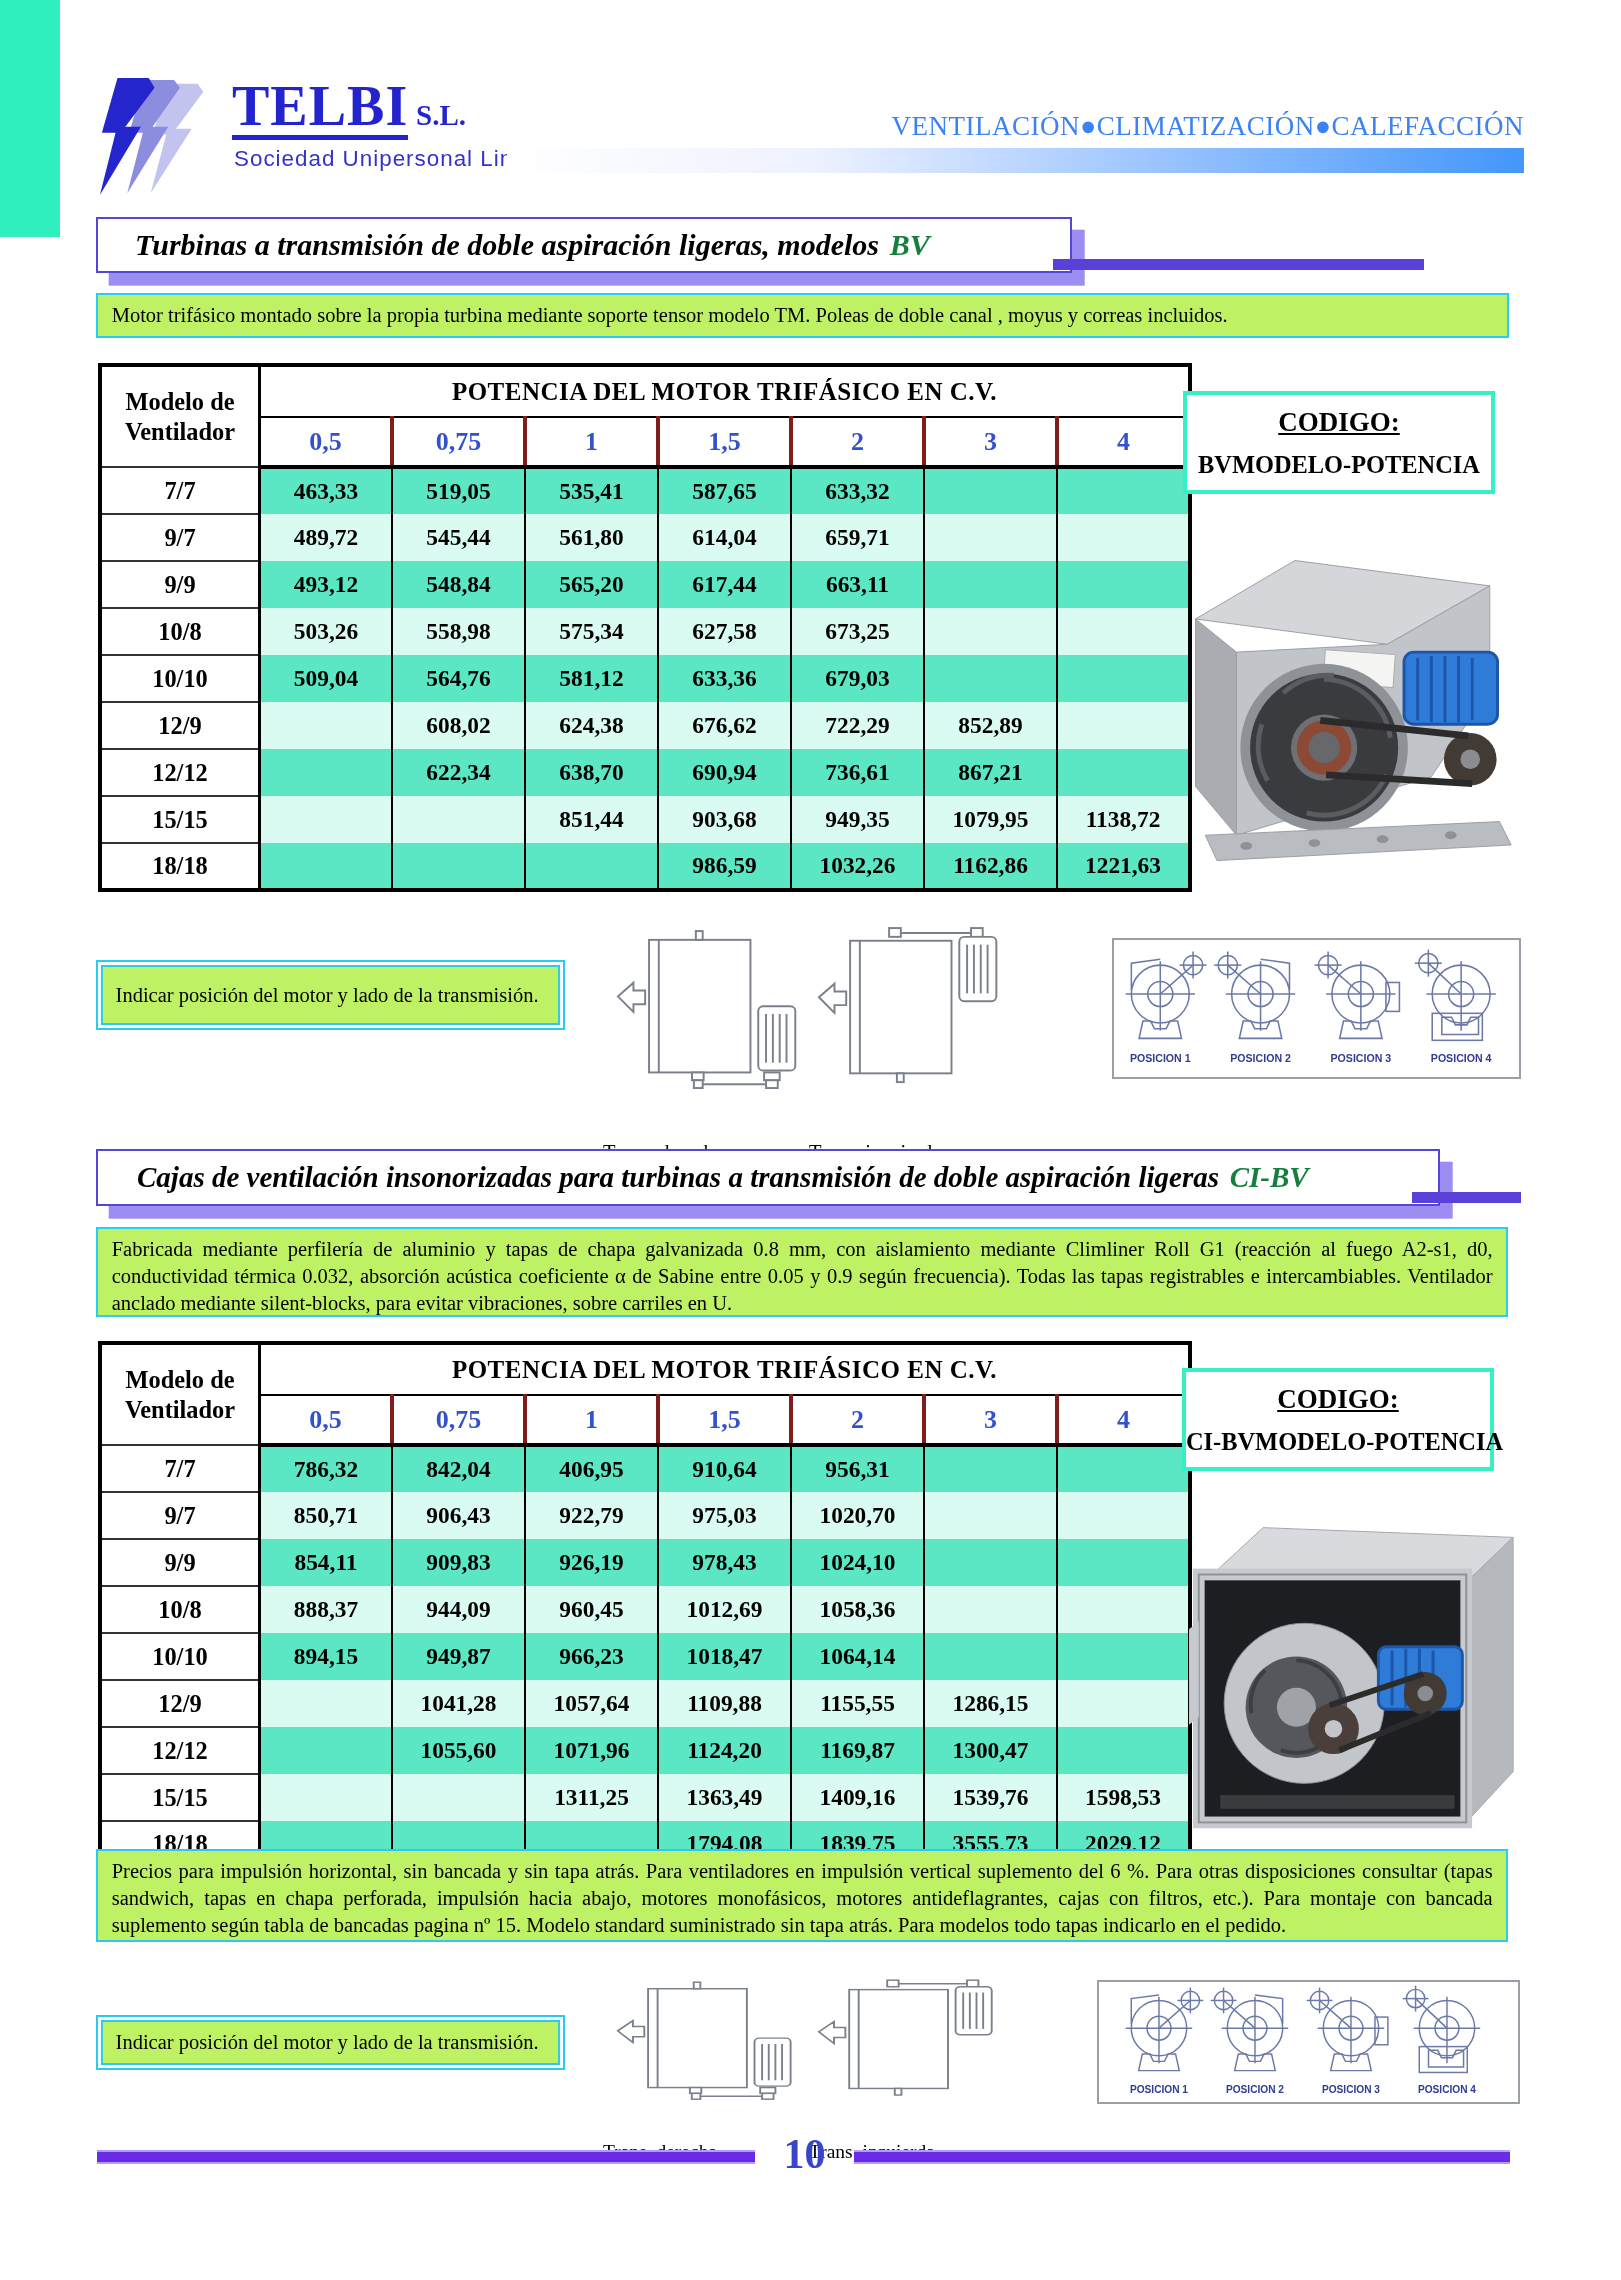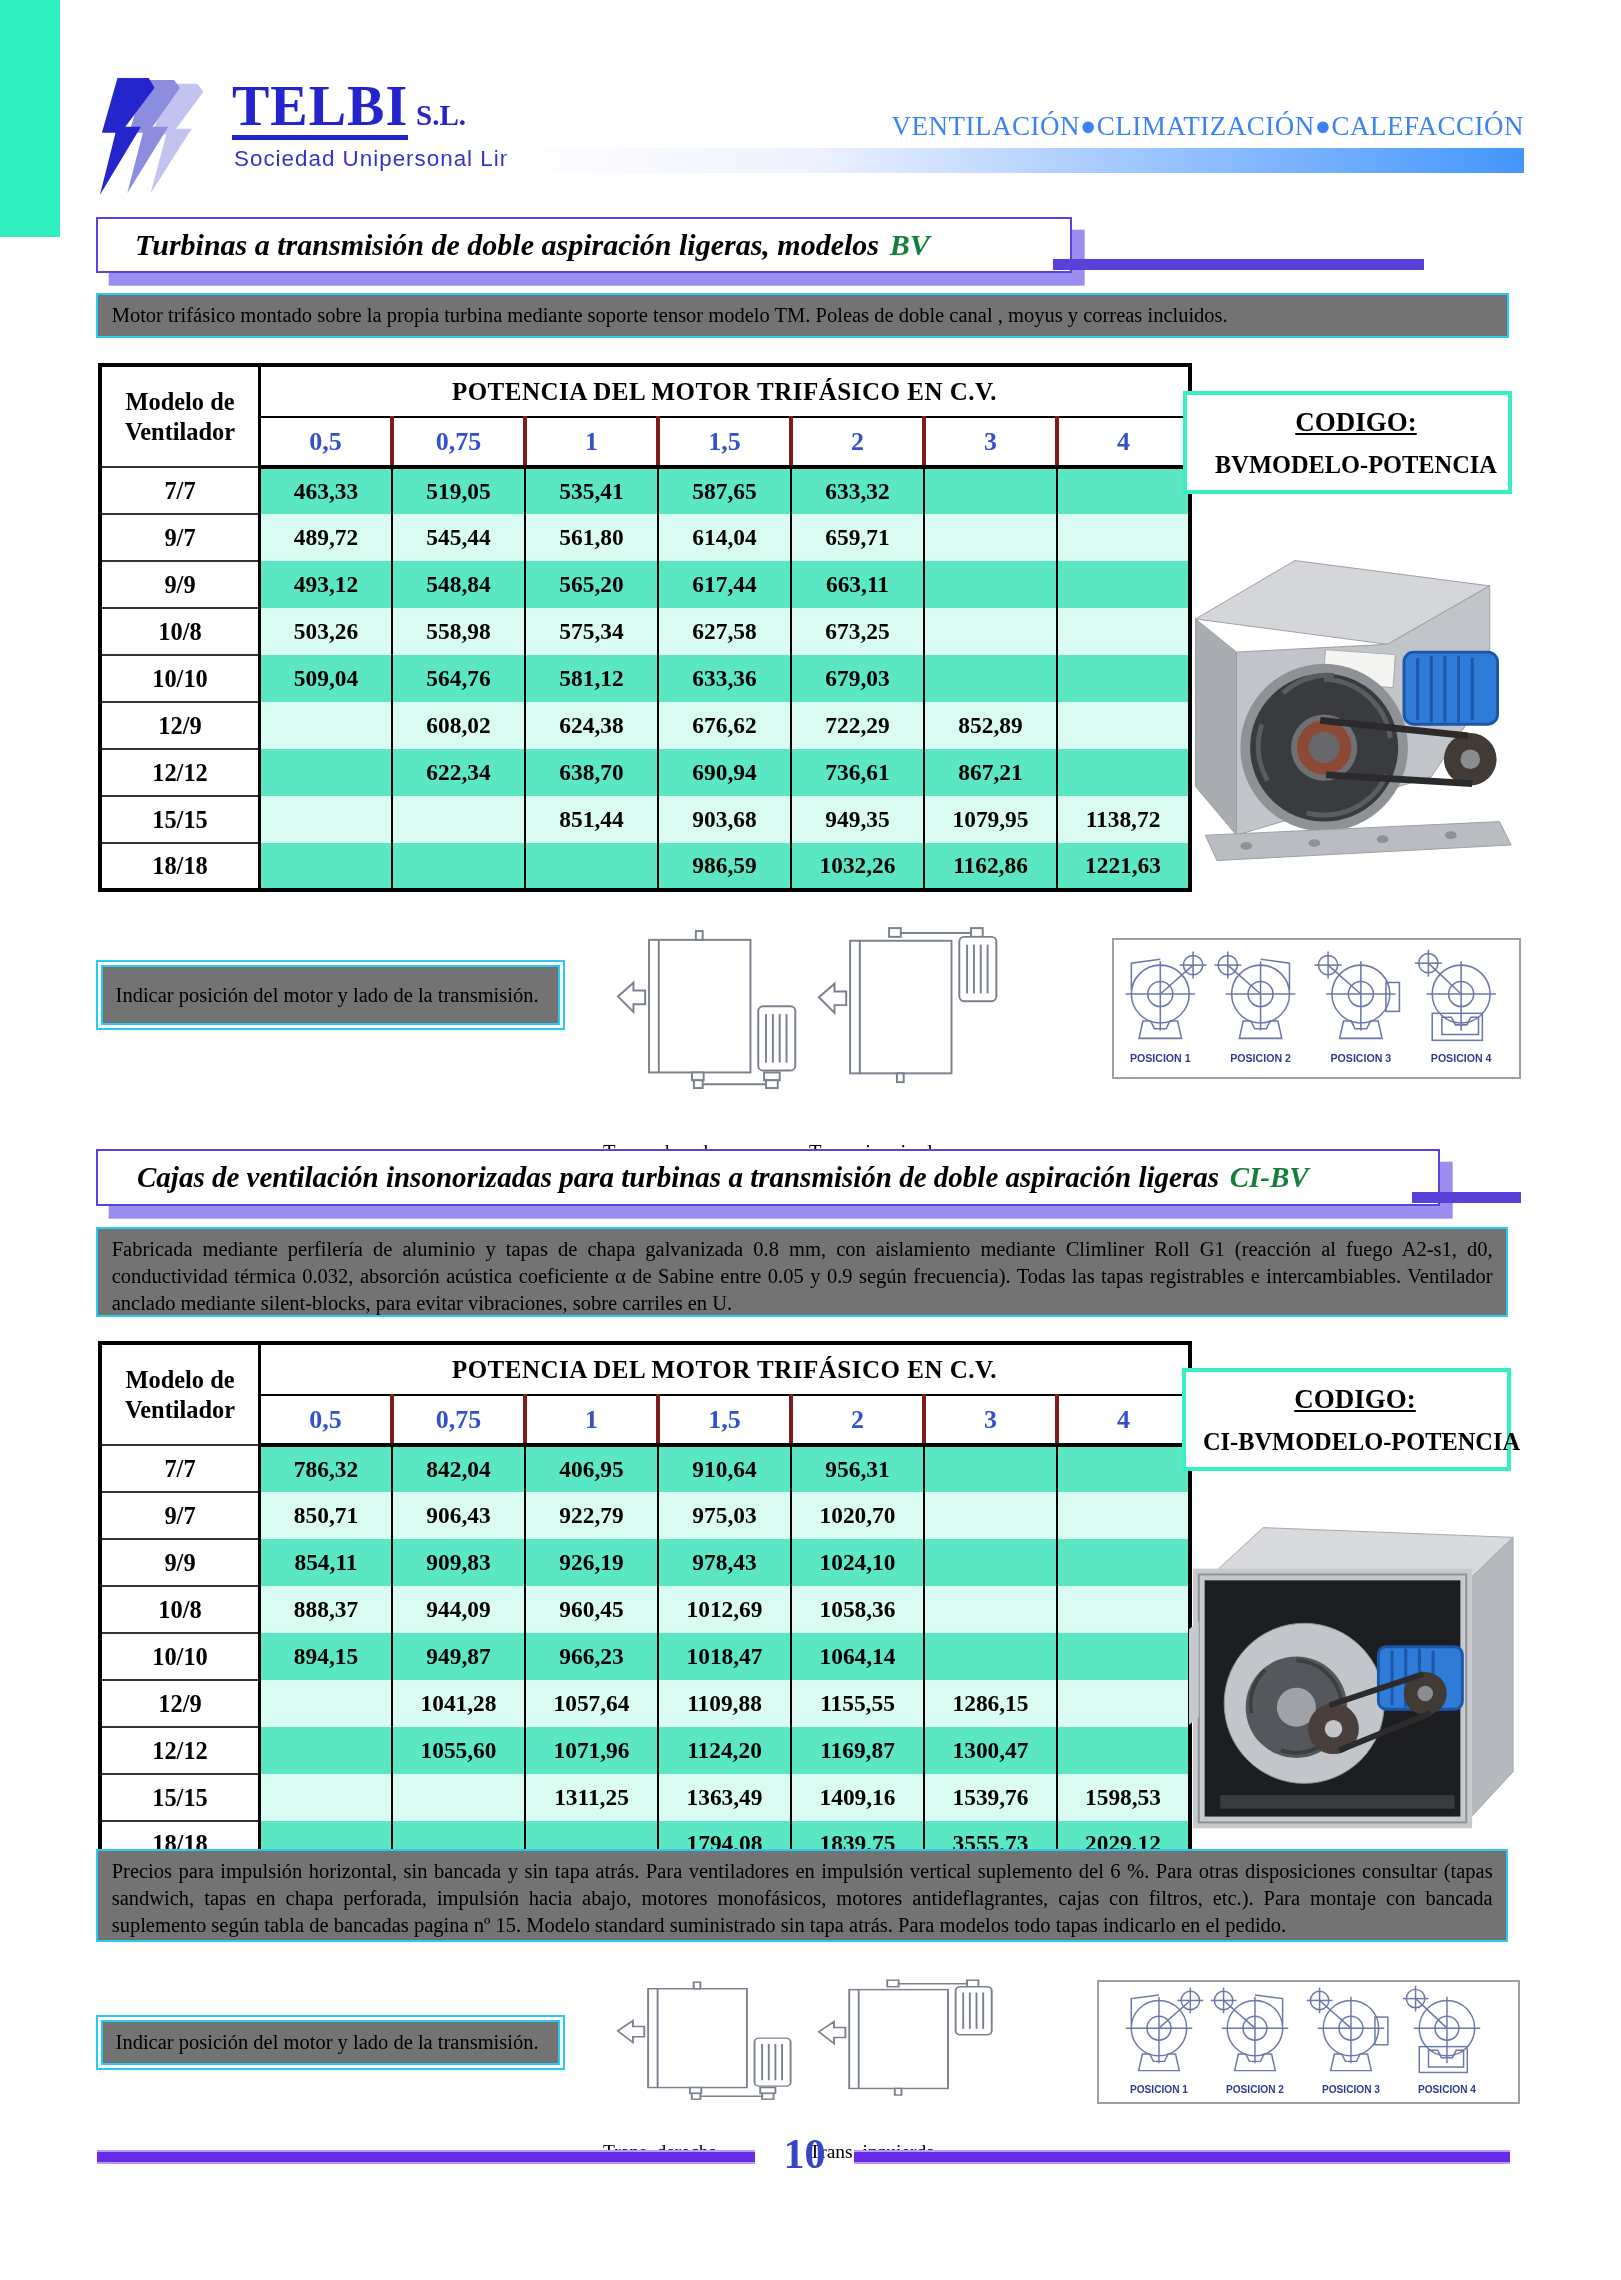--- a/index.html
+++ b/index.html
@@ -24,21 +24,21 @@
   .title-box{background:#fff;border:2.9px solid #5447D6;box-shadow:12.7px 12.7px 0 0 #9C8DF1;
              font-style:italic;font-weight:bold;white-space:nowrap;}
   .title-box-1{left:96px;top:217px;width:935px;height:52px;line-height:52px;padding-left:37px;font-size:30px;}
   .title-box-2{left:96px;top:1149px;width:1301px;height:53px;line-height:53px;padding-left:39px;font-size:29px;}
   .title-code{color:#15803d;margin-left:10.7px;}
   .accent-bar{background:#5B3FD9;}
   .accent-bar-1{left:1053px;top:259px;width:371px;height:10.7px;}
   .accent-bar-2{left:1412px;top:1192px;width:109px;height:10.7px;}
 
   
-  .cyan-box{border:2.9px solid #29CBF2;background:#737373;font-size:20.5px;}
+  .cyan-box{border:2.9px solid #29CBF2;background:#bef264;font-size:20.5px;}
   .info-1{left:96px;top:293px;width:1395px;height:41px;line-height:41px;padding-left:13.7px;}
   .info-2{left:96px;top:1227px;width:1381px;height:72px;padding:6.8px 13.7px;line-height:27px;text-align:justify;}
   .note-2{left:96px;top:1849px;width:1381px;height:75px;padding:6.8px 13.7px;line-height:27px;text-align:justify;}
   .posnote{box-shadow:inset 0 0 0 2.9px #fff,inset 0 0 0 4.9px #29CBF2;}
   .posnote-1{left:96px;top:960px;width:447px;height:66px;line-height:66px;padding-left:17.6px;}
   .posnote-2{left:96px;top:2015px;width:447px;height:51px;line-height:51px;padding-left:17.6px;}
 
   
   .table-wrap-1{left:98px;top:363px;}
   .table-wrap-2{left:98px;top:1341px;}
@@ -49,21 +49,21 @@
   tr.powers th{height:47px;width:129px;font-size:26px;color:#3350CE;
                border-left:4px solid #7f1d1d;border-bottom:4.9px solid #000;}
   tr.powers th:first-child{border-left:none;}
   table.price tbody tr{height:47px;}
   table.price tbody th{font-size:24.4px;background:#fff;border-top:2px solid #333;border-right:3.9px solid #000;}
   table.price tbody td{font-size:23.4px;border-left:2px solid #000;}
   table.price tbody tr.dark td{background:#5BE7C4;}
   table.price tbody tr.light td{background:#D9FBF1;}
 
   
-  .codigo-box{border:4.9px solid #36EFC5;background:#fff;text-align:center;padding-left:17px;}
+  .codigo-box{border:4.9px solid #36EFC5;background:#fff;text-align:center;}
   .codigo-1{left:1183px;top:391px;width:304px;height:95px;}
   .codigo-2{left:1182px;top:1368px;width:304px;height:95px;}
   .codigo-label{font-size:27px;font-weight:bold;text-decoration:underline;margin-top:11.7px;}
   .codigo-value{font-size:24.4px;font-weight:bold;margin-top:13.7px;white-space:nowrap;}
 
   
   .trans-label{font-size:20.5px;text-align:left;width:215px;margin-top:33px;}
   .pos-box{border:2px solid #9aa0a8;background:#fff;}
   .pos-box-1{left:1112px;top:938px;width:405px;height:137px;}
   .pos-box-2{left:1097px;top:1980px;width:419px;height:120px;}

